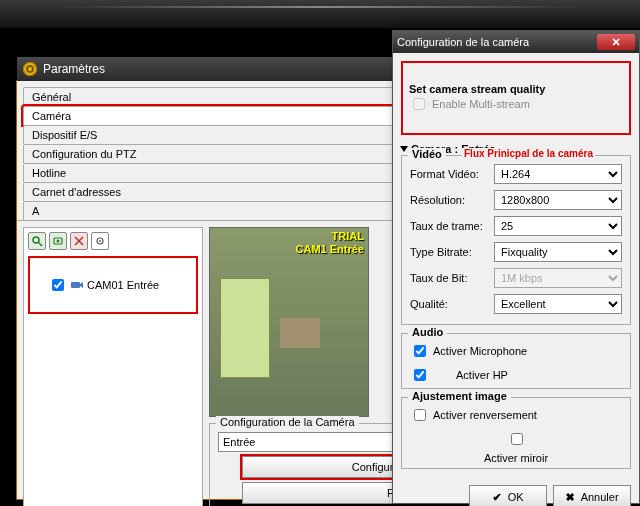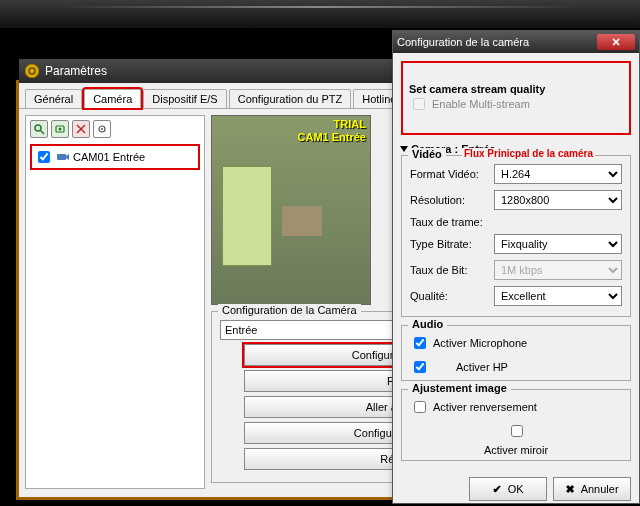--- a/index.html
+++ b/index.html
@@ -1,36 +1,36 @@
 <!DOCTYPE html>
 <html><head>
 <meta charset="utf-8">
 <style>
   * { box-sizing: border-box; font-family: Tahoma, Arial, sans-serif; font-size: 11px; }
   body { margin: 0; padding: 0; background: #000; width: 640px; height: 506px; overflow: hidden; position: relative; }
   
   
-  .params-window { position: absolute; left: 16px; top: 80px; width: 620px; height: 420px; background: #f0f0f0; border: 3px solid #a16207; }
+  .params-window { position: absolute; left: 16px; top: 80px; width: 620px; height: 420px; background: #f0f0f0; border: 1px solid #a16207; }
   .params-titlebar { background: linear-gradient(#4a4a4a, #2a2a2a); color: #fff; height: 24px; display: flex; align-items: center; padding: 0 6px; gap: 6px; position: absolute; top: -24px; left: 0; right: 0; }
   .gear-icon { width: 14px; height: 14px; background: #e8b500; border-radius: 50%; box-shadow: 0 0 0 1px #a07800 inset; position: relative; }
   .gear-icon::before { content:""; position:absolute; inset:3px; border:2px solid #7a5b00; border-radius:50%;}
   .params-title { font-size: 12px; }
   
-  .tabs { display: flex; padding: 6px 6px 0 6px; border-bottom: 1px solid #aaa; }
+  .tabs { display: flex; padding: 6px 6px 0 6px; border-bottom: 1px solid #aaa; flex-direction: column; }
   .tab { border: 1px solid #aaa; border-bottom: none; padding: 3px 8px; background: #f0f0f0; margin-right: 2px; border-radius: 2px 2px 0 0; cursor: pointer; white-space: nowrap; }
   .tab.active { background: #fff; }
   .tab.highlight { box-shadow: 0 0 0 2px #d00; }
   
   .params-body { display: flex; padding: 6px; gap: 6px; height: calc(100% - 28px); }
   
   .left-panel { width: 180px; border: 1px solid #aaa; background: #fff; padding: 4px; }
   .toolbar-icons { display: flex; gap: 3px; margin-bottom: 6px; }
   .ticon { width: 18px; height: 18px; border: 1px solid #888; border-radius: 2px; display:flex; align-items:center; justify-content:center; cursor:pointer; }
   .ticon svg { width: 12px; height: 12px; }
-  .cam-row { display: flex; align-items: center; gap: 3px; border: 2px solid #d00; padding: 2px; }
+  .cam-row { display: flex; align-items: center; gap: 3px; border: 2px solid #d00; padding: 18px; }
   .chk { width: 12px; height: 12px; }
   .cam-icon { width:14px; height:14px; }
   
   .right-area { flex: 1; display: flex; flex-direction: column; }
   .preview { width: 160px; height: 190px; background: linear-gradient(#8a9a6a, #6a7a5a); border: 1px solid #666; align-self: flex-start; position: relative; overflow:hidden; }
   .preview-overlay { position: absolute; top: 2px; right: 4px; color: #ff0; font-weight: bold; text-shadow: 1px 1px 1px #000; font-size:10px; text-align:right; line-height:1.2; }
   .preview-scene { position:absolute; left:10px; top:50px; width:50px; height:100px; background:#cde09a; border:1px solid #80904a;}
   .preview-scene2 { position:absolute; left:70px; top:90px; width:40px; height:30px; background:#a09070;}
   
   .group { border: 1px solid #aaa; margin-top: 6px; padding: 8px 8px 8px 8px; position: relative; }
@@ -177,20 +177,21 @@
       <div class="form-row">
         <label>Format Vidéo:</label>
         <select><option>H.264</option></select>
       </div>
       <div class="form-row">
         <label>Résolution:</label>
         <select><option>1280x800</option></select>
       </div>
       <div class="form-row">
         <label>Taux de trame:</label>
+        <select><option>25</option></select>
       </div>
       <div class="form-row">
         <label>Type Bitrate:</label>
         <select><option>Fixquality</option></select>
       </div>
       <div class="form-row">
         <label>Taux de Bit:</label>
         <select disabled=""><option>1M kbps</option></select>
       </div>
       <div class="form-row">

